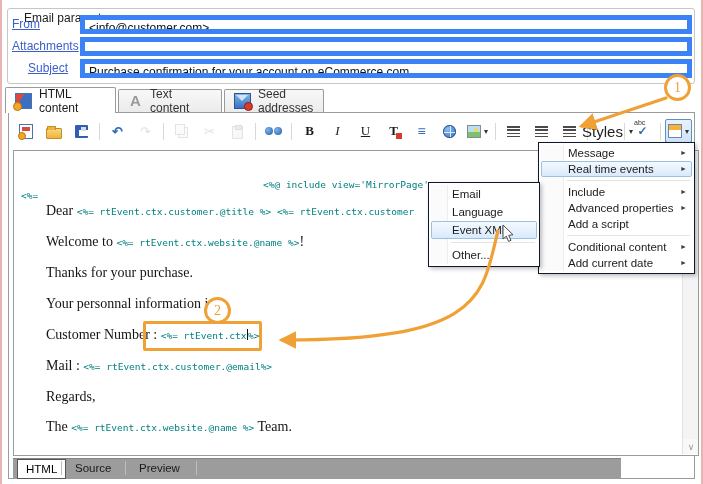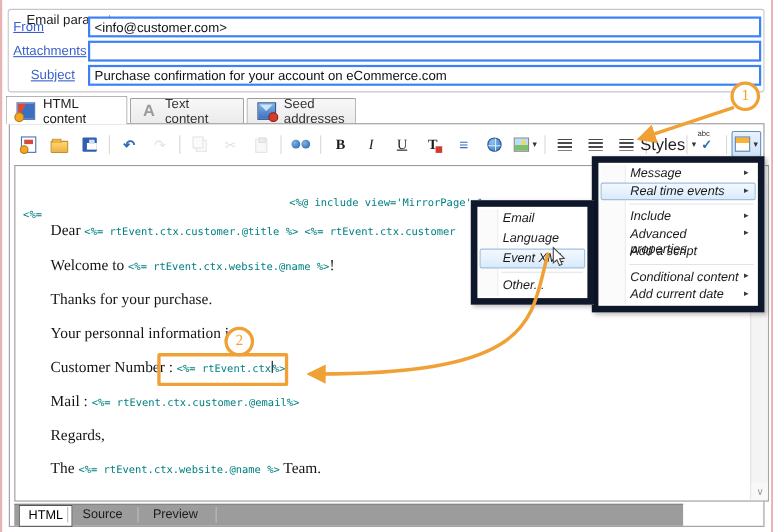--- a/index.html
+++ b/index.html
@@ -6,21 +6,21 @@
   .screen{position:relative;width:703px;height:484px;background:#fff;overflow:hidden;
           font-family:"Liberation Sans",sans-serif;font-size:12px;color:#1b1b1b;}
   .edge{position:absolute;top:0;bottom:0;width:2px;background:#e7b3b3;z-index:60;}
   .edge.left{left:0;} .edge.right{right:0;}
 
   
   .groupbox{position:absolute;left:7px;top:8px;width:688px;height:76px;
             border:1px solid #c6c6c6;border-radius:3px;box-sizing:border-box;}
   .group-label{position:absolute;left:12px;top:2px;background:#fff;padding:0 4px;color:#1b1b1b;}
   .fieldrow-label{position:absolute;color:#3a5fcd;text-decoration:underline;cursor:pointer;}
-  .fieldbox{position:absolute;left:80px;width:612px;height:19px;border:2px solid #3b82f6;
+  .fieldbox{position:absolute;left:80px;width:612px;height:19px;border:5px solid #3b82f6;
             background:#fff;box-sizing:border-box;line-height:17px;padding:0 4px;color:#111;
             white-space:nowrap;overflow:hidden;}
 
   
   .ctab{position:absolute;box-sizing:border-box;border:1px solid #9b9b9b;border-bottom:none;
         border-radius:2px 2px 0 0;display:flex;align-items:center;gap:7px;padding:0 9px;cursor:pointer;}
   .ctab.active{top:87px;height:26px;background:#fff;z-index:6;justify-content:space-between;}
   .ctab.inactive{top:89px;height:23px;background:linear-gradient(#f8f8f8,#ebebeb);z-index:4;color:#333;}
 
   .tabicon{width:15px;height:14px;position:relative;flex:0 0 auto;}
@@ -108,22 +108,22 @@
 
   
   .bstrip{position:absolute;left:13px;top:458px;width:608px;height:19px;background:#9c9c9c;
           border-top:1px solid #848484;z-index:8;}
   .btab{position:absolute;top:1px;height:17px;line-height:17px;padding:0 8px;font-size:11.5px;cursor:pointer;}
   .btab.active{background:#fff;border:1px solid #555;color:#000;top:0;height:18px;line-height:18px;}
   .btab.plain{color:#1a1a1a;}
   .bsep{position:absolute;top:2px;width:1px;height:14px;background:#bdbdbd;}
 
   
-  .menu{position:absolute;background:#fff;border:6px solid #0f172a;box-sizing:border-box;
-        box-shadow:2px 2px 4px rgba(0,0,0,.25);padding:2px;font-style:italic;}
+  .menu{position:absolute;background:#fff;border:1px solid #0f172a;box-sizing:border-box;
+        box-shadow:2px 2px 4px rgba(0,0,0,.25);padding:2px;}
   .menu::before{content:"";position:absolute;left:2px;top:2px;bottom:2px;background:#fbfbfb;
         border-right:1px solid #ededed;}
   #main-menu{left:538px;top:142px;width:157px;z-index:40;}
   #main-menu::before{width:22px;}
   #sub-menu{left:428px;top:182px;width:112px;z-index:41;}
   #sub-menu::before{width:16px;}
   .mi{position:relative;line-height:inherit;padding-right:14px;color:#1b1b1b;font-size:11.5px;
       border:1px solid transparent;border-radius:2px;cursor:pointer;}
   #main-menu .mi{height:14px;line-height:14px;padding-left:26px;}
   #sub-menu .mi{height:16px;line-height:16px;padding-left:20px;}

